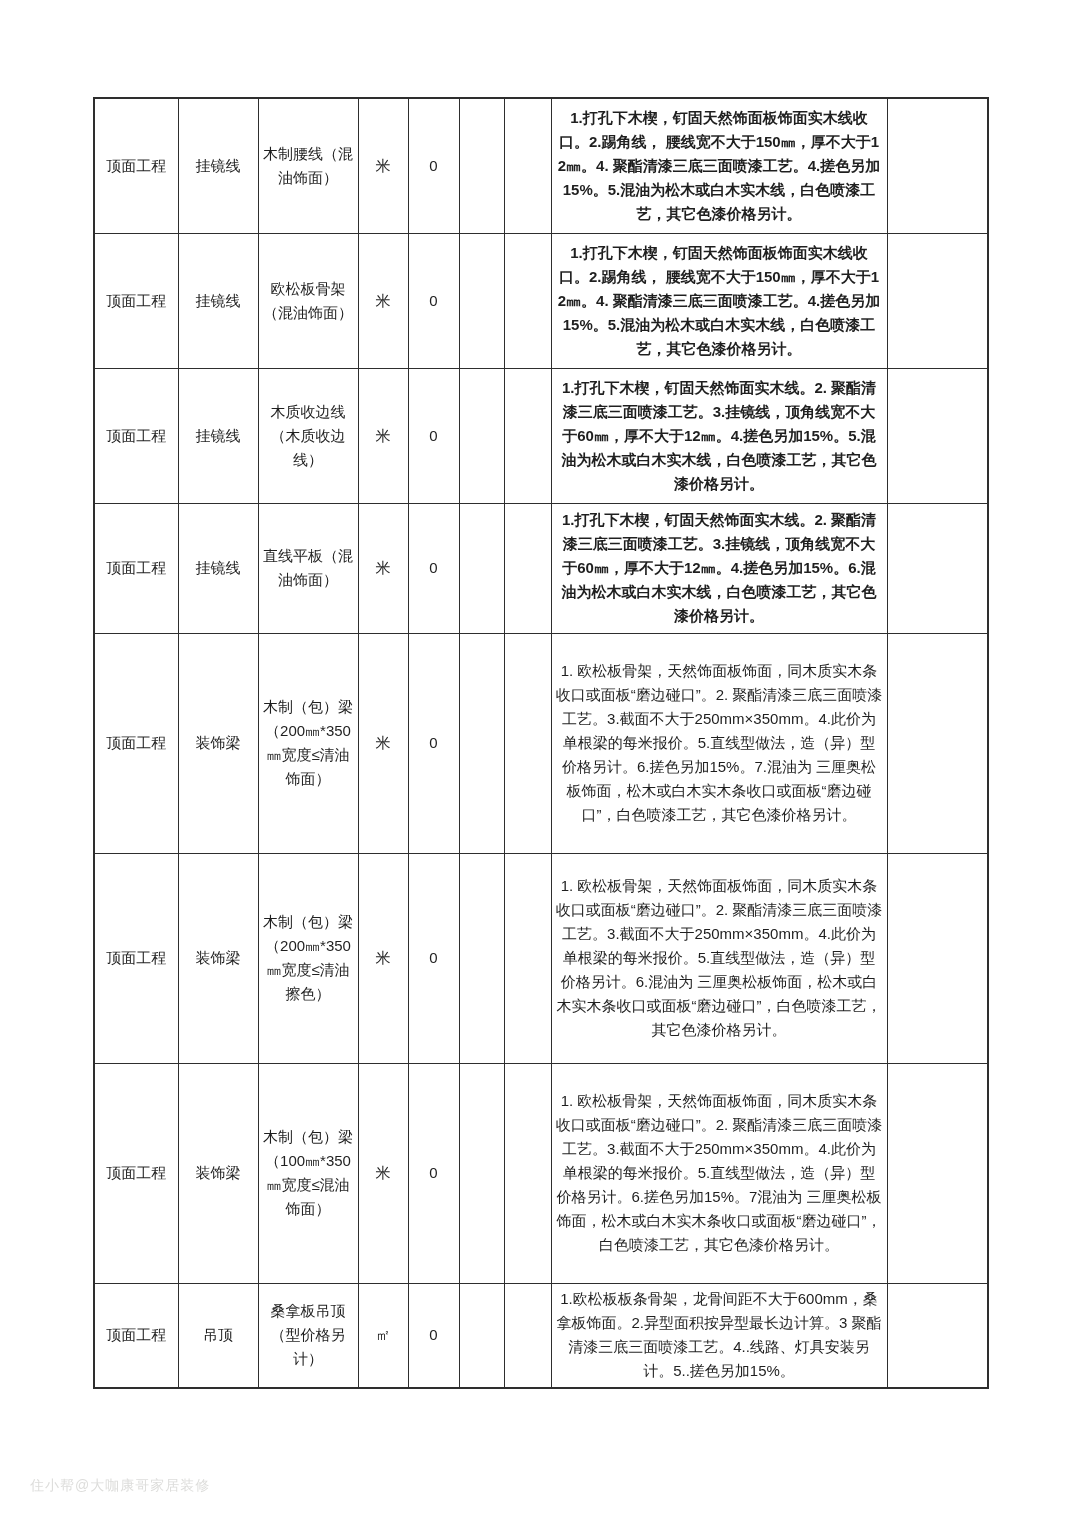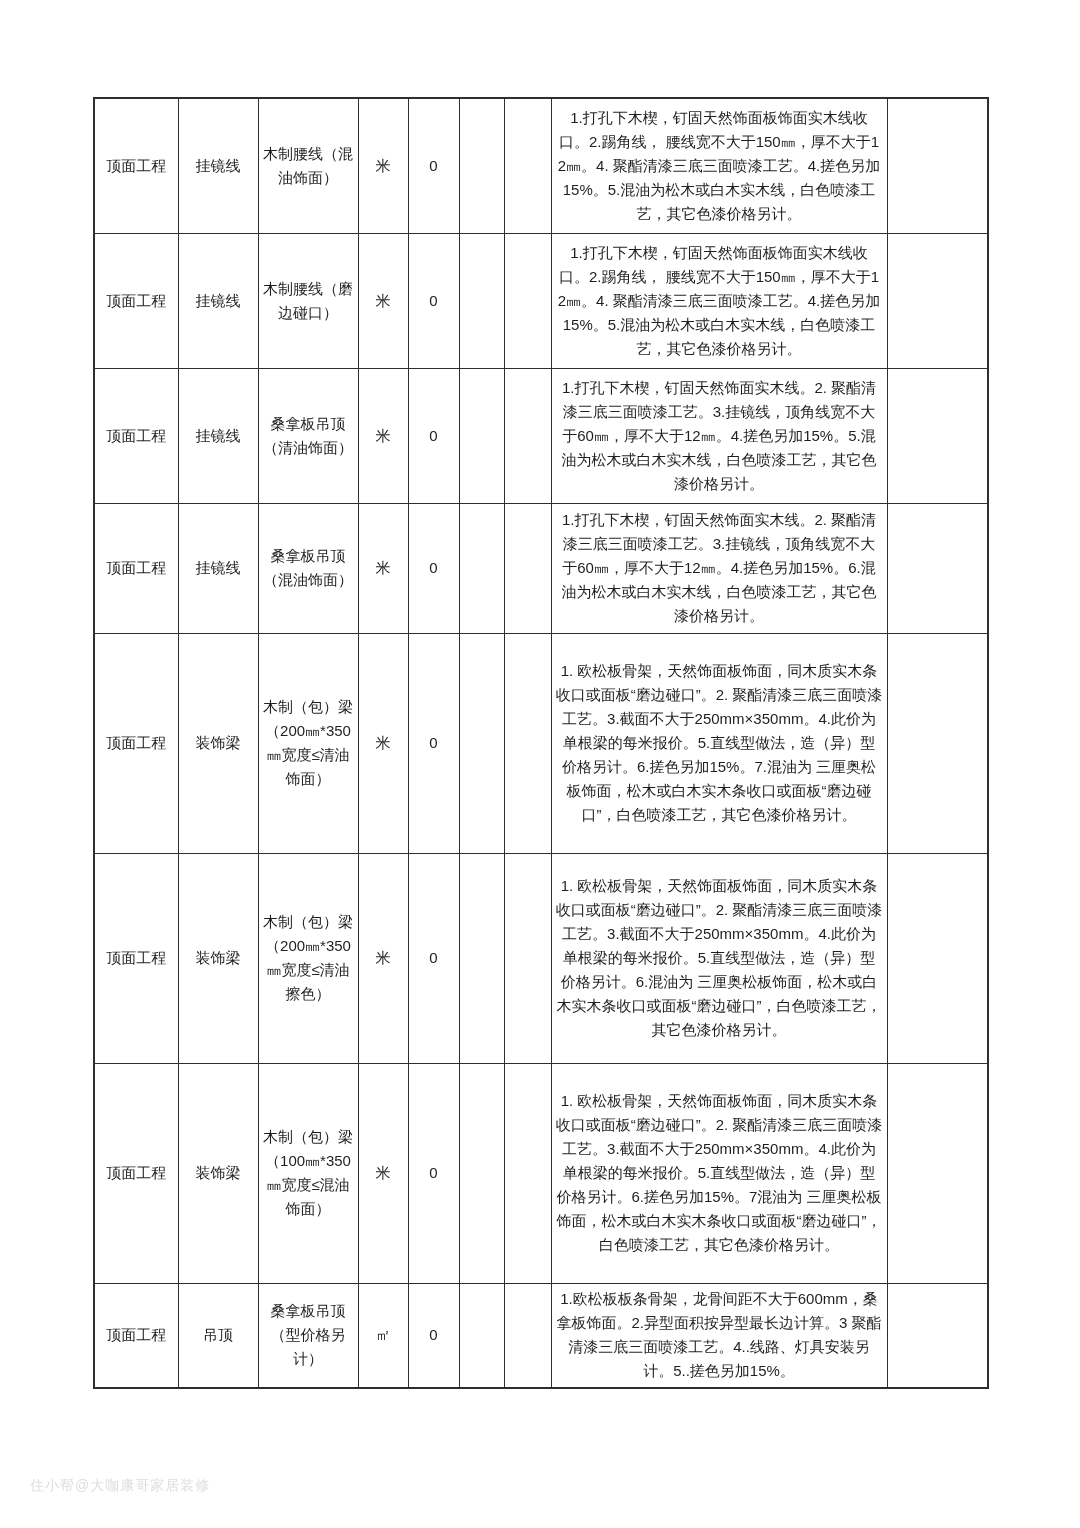--- a/index.html
+++ b/index.html
@@ -33,21 +33,21 @@
     line-height: 1.6;
     padding: 3px 4px;
     overflow: hidden;
     word-break: break-all;
   }
   td.desc {
     font-size: 15px;
     line-height: 1.68;
     padding: 4px 7px;
   }
-  td.desc-left  { text-align: left; }
+  td.desc-left  { text-align: left; font-weight: bold; }
   td.desc-center{ text-align: center; margin-top: 21px; }
   .watermark {
     position: absolute;
     left: 30px;
     top: 1477px;
     font-size: 14px;
     letter-spacing: 1px;
     color: #dddddb;
     user-select: none;
   }
@@ -76,43 +76,43 @@
         <td>米</td>
         <td>0</td>
         <td></td>
         <td></td>
         <td class="desc desc-left">1.打孔下木楔，钉固天然饰面板饰面实木线收口。2.踢角线， 腰线宽不大于150㎜，厚不大于12㎜。4. 聚酯清漆三底三面喷漆工艺。4.搓色另加15%。5.混油为松木或白木实木线，白色喷漆工艺，其它色漆价格另计。</td>
         <td></td>
       </tr>
       <tr style="height:135px">
         <td>顶面工程</td>
         <td>挂镜线</td>
-        <td>木制腰线（磨边碰口）</td>
+        <td>欧松板骨架（混油饰面）</td>
         <td>米</td>
         <td>0</td>
         <td></td>
         <td></td>
         <td class="desc desc-left">1.打孔下木楔，钉固天然饰面板饰面实木线收口。2.踢角线， 腰线宽不大于150㎜，厚不大于12㎜。4. 聚酯清漆三底三面喷漆工艺。4.搓色另加15%。5.混油为松木或白木实木线，白色喷漆工艺，其它色漆价格另计。</td>
         <td></td>
       </tr>
       <tr style="height:135px">
         <td>顶面工程</td>
         <td>挂镜线</td>
-        <td>桑拿板吊顶（清油饰面）</td>
+        <td>木质收边线（木质收边线）</td>
         <td>米</td>
         <td>0</td>
         <td></td>
         <td></td>
         <td class="desc desc-left">1.打孔下木楔，钉固天然饰面实木线。2. 聚酯清漆三底三面喷漆工艺。3.挂镜线，顶角线宽不大于60㎜，厚不大于12㎜。4.搓色另加15%。5.混油为松木或白木实木线，白色喷漆工艺，其它色漆价格另计。</td>
         <td></td>
       </tr>
       <tr style="height:130px">
         <td>顶面工程</td>
         <td>挂镜线</td>
-        <td>桑拿板吊顶（混油饰面）</td>
+        <td>直线平板（混油饰面）</td>
         <td>米</td>
         <td>0</td>
         <td></td>
         <td></td>
         <td class="desc desc-left">1.打孔下木楔，钉固天然饰面实木线。2. 聚酯清漆三底三面喷漆工艺。3.挂镜线，顶角线宽不大于60㎜，厚不大于12㎜。4.搓色另加15%。6.混油为松木或白木实木线，白色喷漆工艺，其它色漆价格另计。</td>
         <td></td>
       </tr>
       <tr style="height:220px">
         <td>顶面工程</td>
         <td>装饰梁</td>

